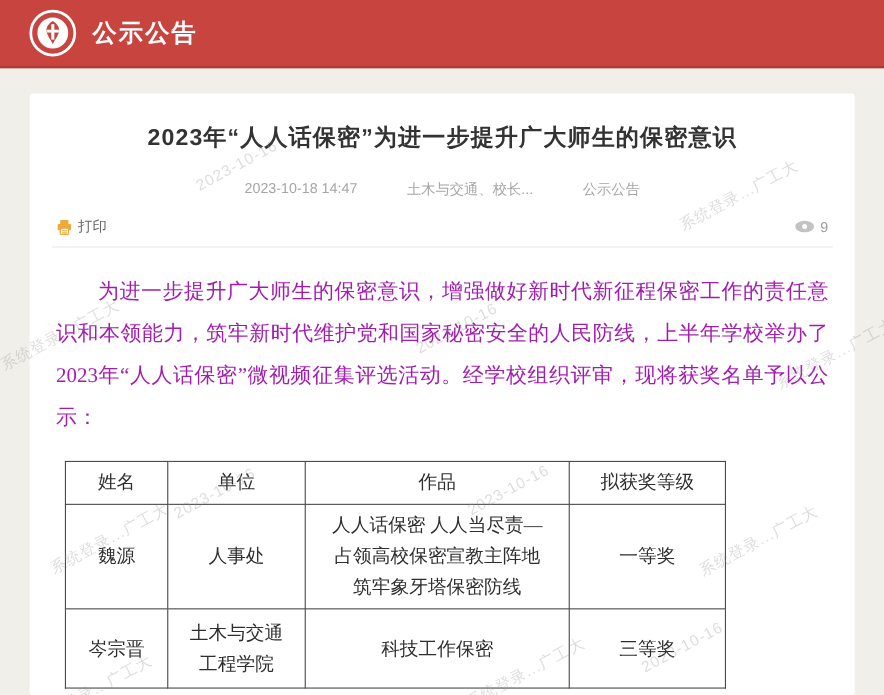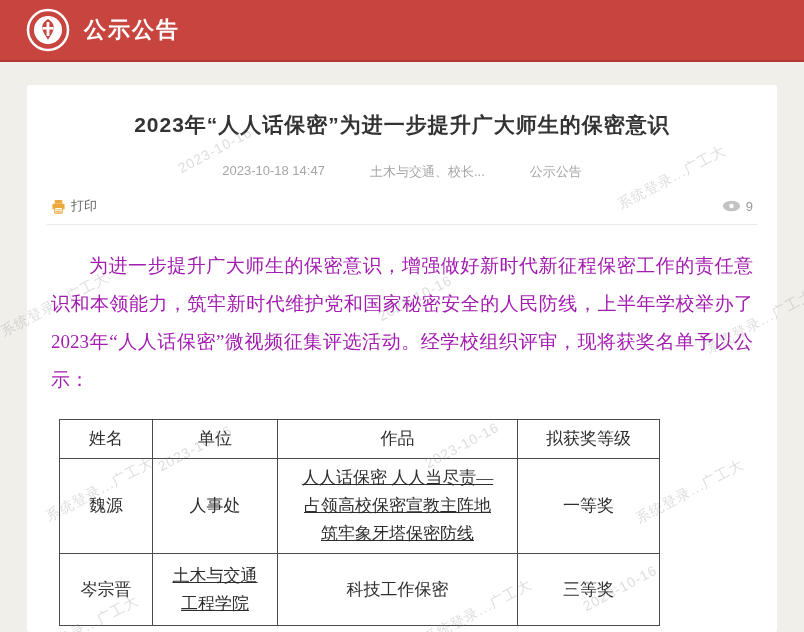--- a/index.html
+++ b/index.html
@@ -111,21 +111,21 @@
     vertical-align: middle;
     font-weight: normal;
     padding: 5px 4px;
     line-height: 28px;
   }
   .awards-table th { height: 34px; }
   .col-name  { width: 93px;  }
   .col-unit  { width: 125px; }
   .col-work  { width: 240px; }
   .col-award { width: 142px; }
-  .cell-multiline { white-space: pre-line; text-decoration: underline; }
+  .cell-multiline { white-space: pre-line; }
   .row-first  td { height: 84px; }
   .row-second td { height: 42px; }
   .row-third  td { height: 72px; }
 
   
   .wm-layer {
     position: absolute;
     inset: 0;
     z-index: 30;
     pointer-events: none;

